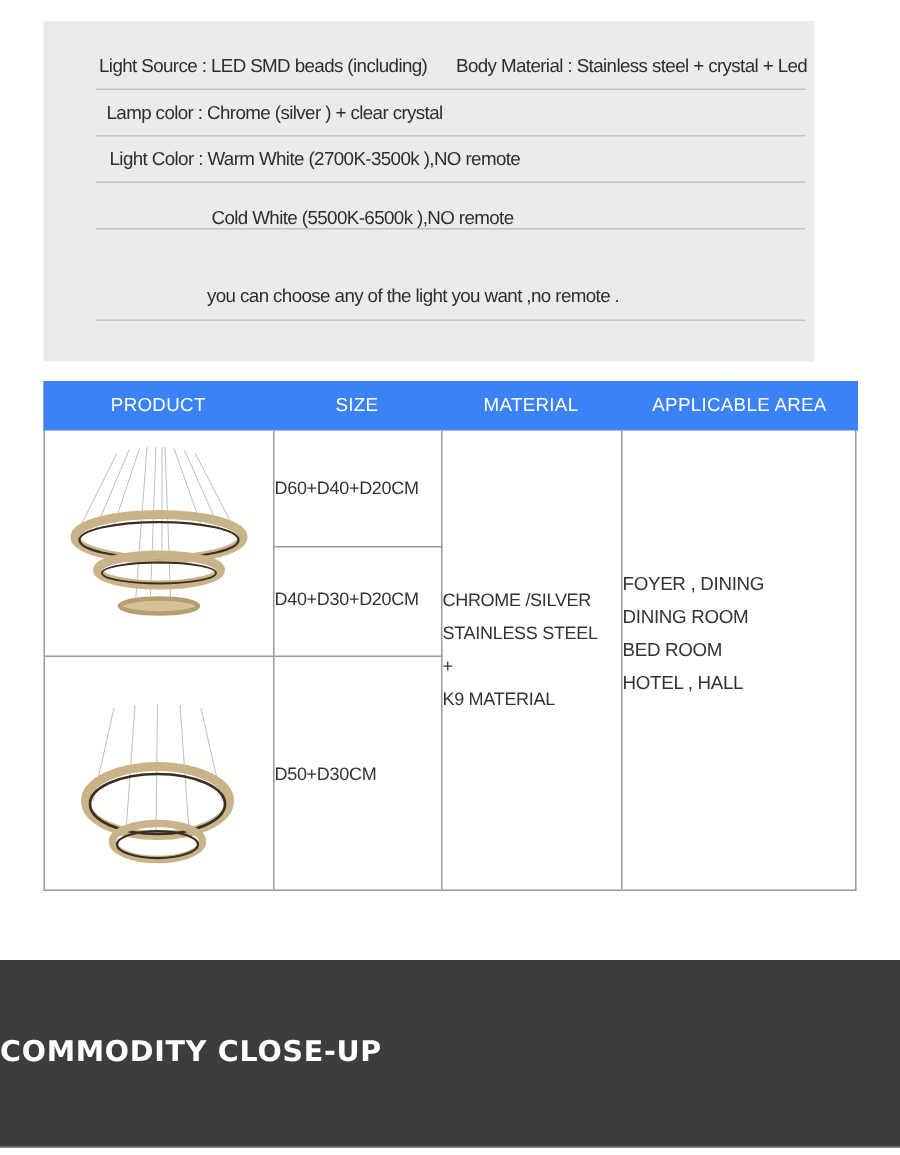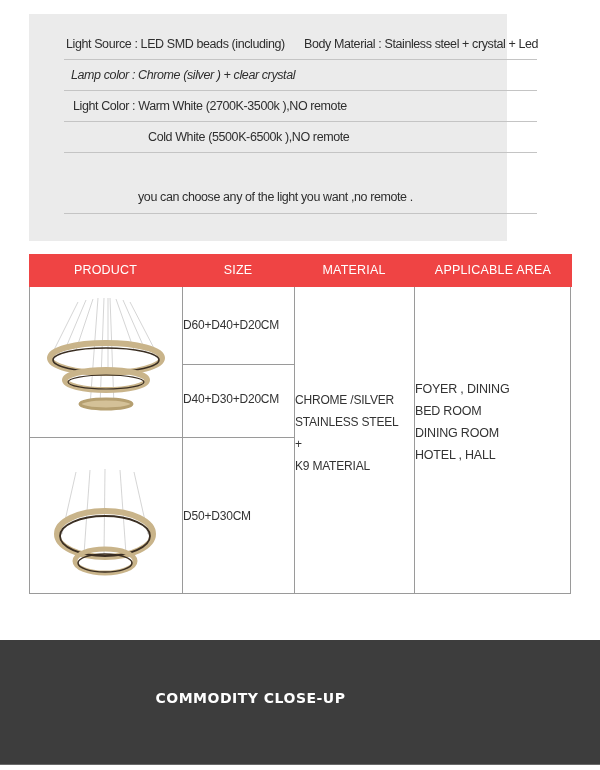--- a/index.html
+++ b/index.html
@@ -1,79 +1,79 @@
 <!DOCTYPE html>
 <html><head>
   <meta charset="utf-8">
   <style>
     * { box-sizing: border-box; margin: 0; padding: 0; }
     html, body { width: 600px; height: 770px; background: #ffffff; overflow: hidden; }
     body { position: relative; font-family: "Liberation Sans", "DejaVu Sans", sans-serif; color: #333; }
 
     
     .spec-panel {
-      position: absolute; left: 29px; top: 14px; width: 478px; height: 227px;
+      position: absolute; left: 29px; top: 14px; width: 514px; height: 227px;
       background: #ebebeb;
     }
     .spec-row {
       position: absolute; left: 35px; width: 473px; height: 31px;
       border-bottom: 1px solid #c4c4c4;
       font-size: 12.5px; letter-spacing: -0.4px; color: #2e2e2e;
       white-space: nowrap;
     }
     .spec-row span { position: absolute; top: 8px; }
 
     
     .spec-table {
       position: absolute; left: 29px; top: 254px; width: 542px; height: 340px;
       border-left: 1px solid #9a9a9a; border-right: 1px solid #9a9a9a; border-bottom: 1px solid #9a9a9a;
     }
     .thead {
-      position: absolute; left: -1px; top: 0; width: 543px; height: 33px; background: #ef4444;
+      position: absolute; left: -1px; top: 0; width: 543px; height: 33px; background: #3b82f6;
     }
     .th {
       position: absolute; top: 0; height: 33px; line-height: 33px; text-align: center;
       color: #ffffff; font-size: 12.5px; letter-spacing: 0.2px;
     }
     .vline { position: absolute; width: 1px; background: #9a9a9a; }
     .hline { position: absolute; height: 1px; background: #9a9a9a; }
     .cell-text {
       position: absolute; font-size: 12px; color: #333; letter-spacing: -0.2px;
     }
     .multi div { height: 22px; line-height: 22px; }
 
     .product-img { position: absolute; }
 
     
     .banner {
       position: absolute; left: 0; top: 640px; width: 600px; height: 125px; background: #3d3d3d;
       border-bottom: 1px solid #6a6a6a;
     }
     .banner-title {
-      position: absolute; left: 0; top: 50px; width: 501px; text-align: center;
-      color: #ffffff; font-weight: bold; font-size: 14px; letter-spacing: 0.5px;
+      position: absolute; left: 0; top: 50px; width: 501px; text-align: left;
+      color: #ffffff; font-weight: bold; font-size: 19px; letter-spacing: 0.5px;
       font-family: "DejaVu Sans", sans-serif;
     }
   </style>
 </head>
 <body>
 
 <section class="spec-panel">
   <div class="spec-row" style="top:15px;">
     <span style="left:2px;">Light Source : LED SMD beads (including)</span>
     <span style="left:240px;">Body Material : Stainless steel + crystal + Led</span>
   </div>
-  <div class="spec-row" style="top:46px;font-style:italic;">
+  <div class="spec-row" style="top:46px;">
     <span style="left:7px;">Lamp color : Chrome (silver ) + clear crystal</span>
   </div>
   <div class="spec-row" style="top:77px;">
     <span style="left:9px;">Light Color :  Warm White (2700K-3500k ),NO remote</span>
   </div>
   <div class="spec-row" style="top:108px;">
-    <span style="left:84px;">Cold White (5500K-6500k ),NO remote</span>
+    <span style="left:77px;margin-top:8px;">Cold White (5500K-6500k ),NO remote</span>
   </div>
   <div class="spec-row" style="top:170px; height:30px;">
     <span style="left:74px; top:6px;">you can choose any of the light you want ,no remote .</span>
   </div>
 </section>
 
 <section class="spec-table">
   <div class="thead">
     <div class="th" style="left:0; width:153px;">PRODUCT</div>
     <div class="th" style="left:265px; width:120px;">MATERIAL</div>
@@ -128,21 +128,21 @@
 
   <div class="cell-text multi" style="left:265px; top:135px; width:120px;">
     <div>CHROME /SILVER</div>
     <div>STAINLESS STEEL</div>
     <div>+</div>
     <div>K9 MATERIAL</div>
   </div>
 
   <div class="cell-text multi" style="left:385px; top:124px; width:157px; font-size:12.5px;">
     <div>FOYER , DINING</div>
+    <div>DINING ROOM</div>
     <div>BED ROOM</div>
-    <div>DINING ROOM</div>
     <div>HOTEL , HALL</div>
   </div>
 </section>
 
 <section class="banner">
   <div class="banner-title">COMMODITY CLOSE-UP</div>
 </section>
 
 </body></html>

